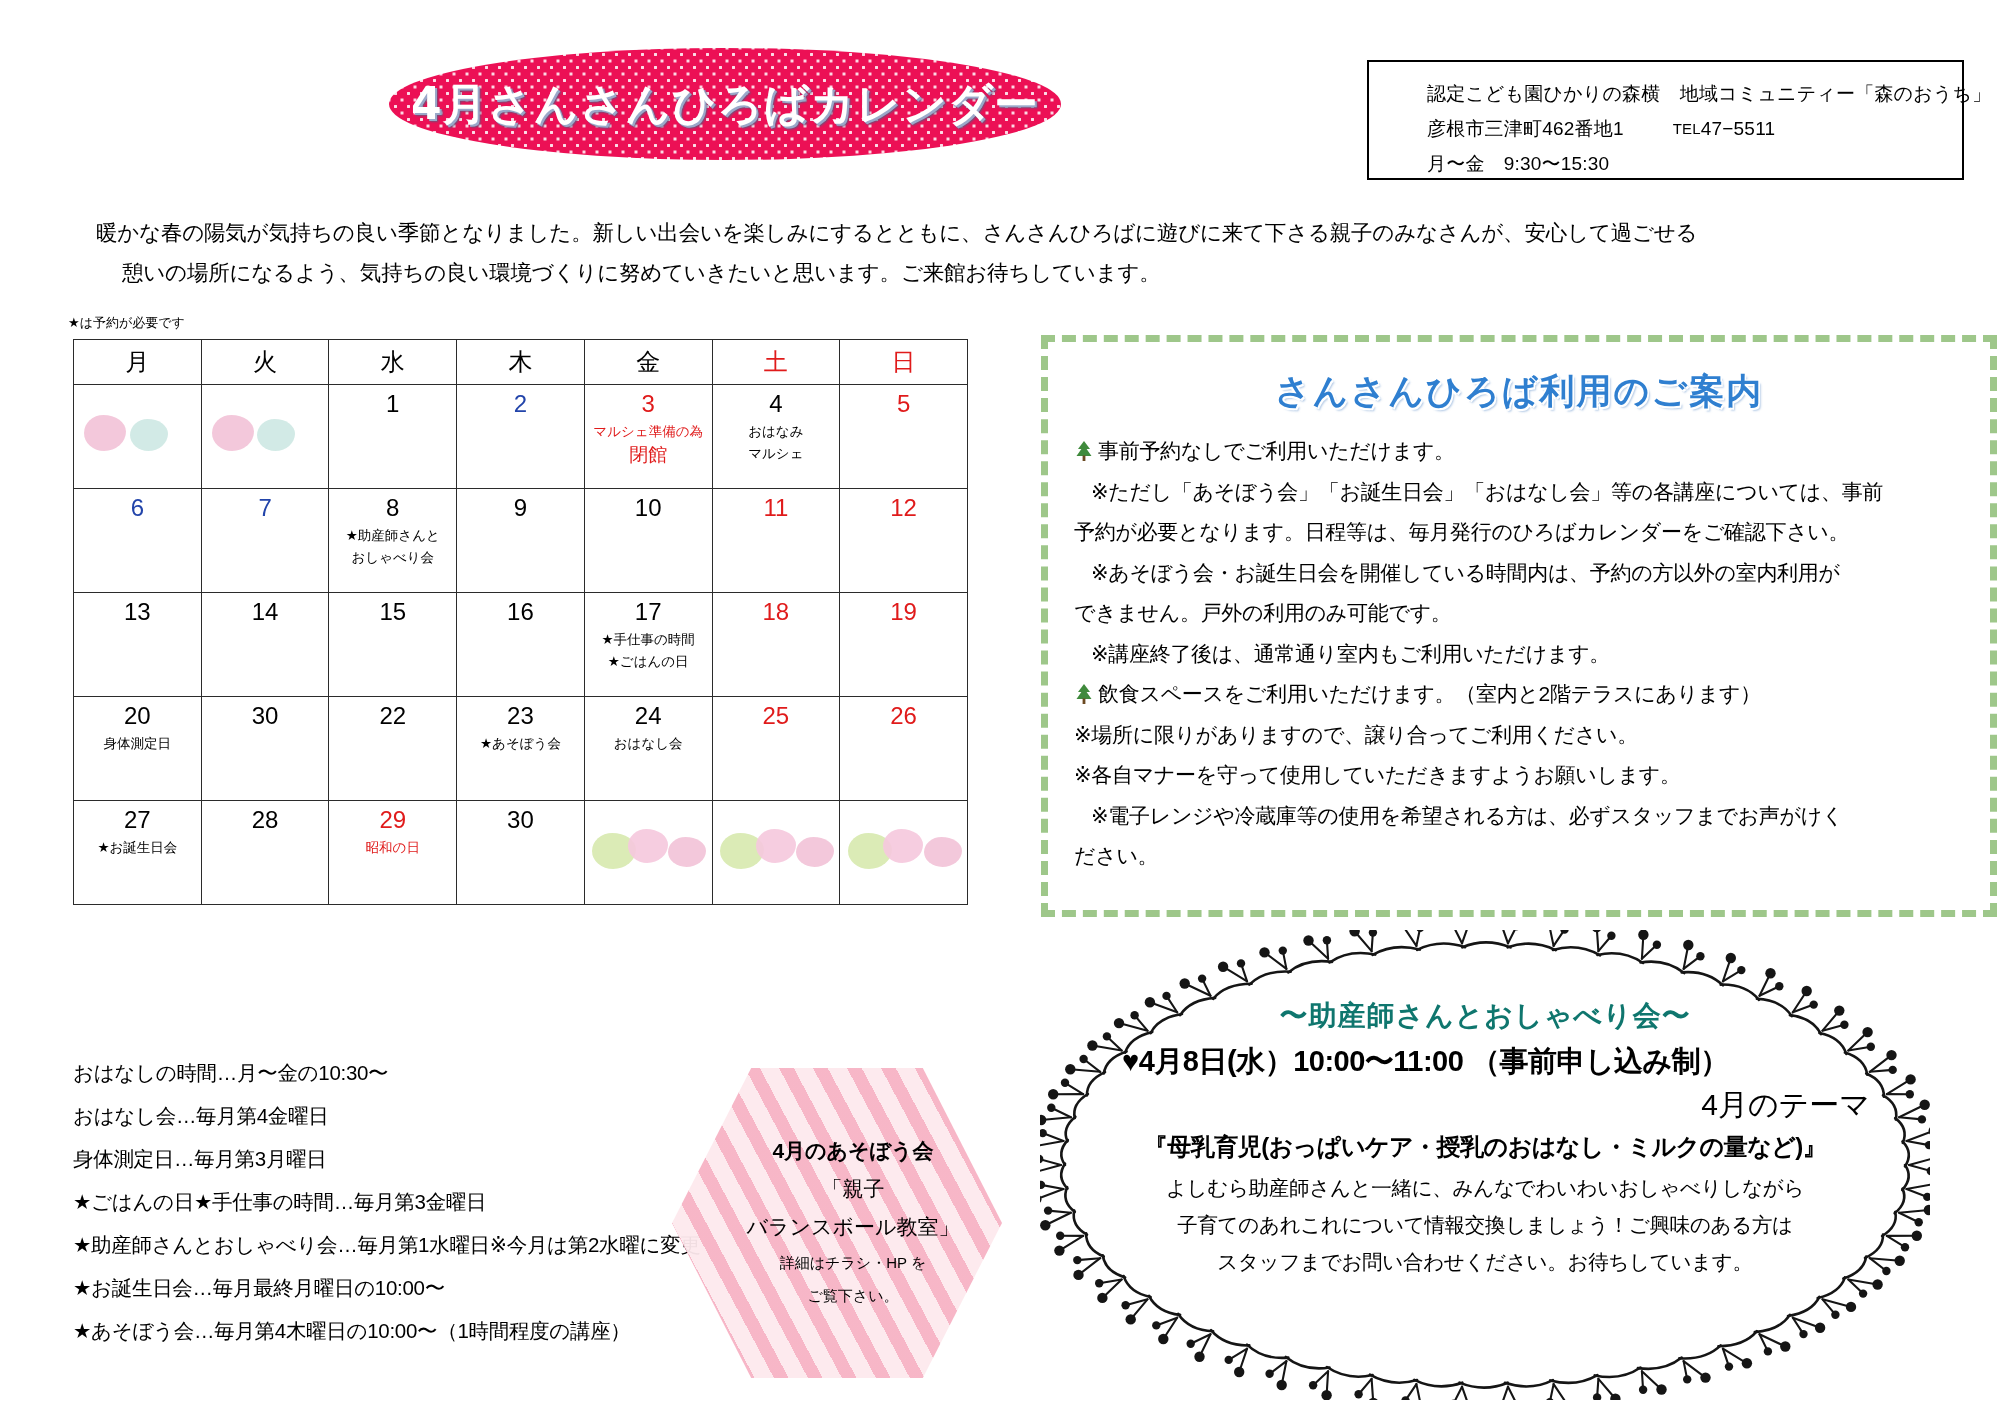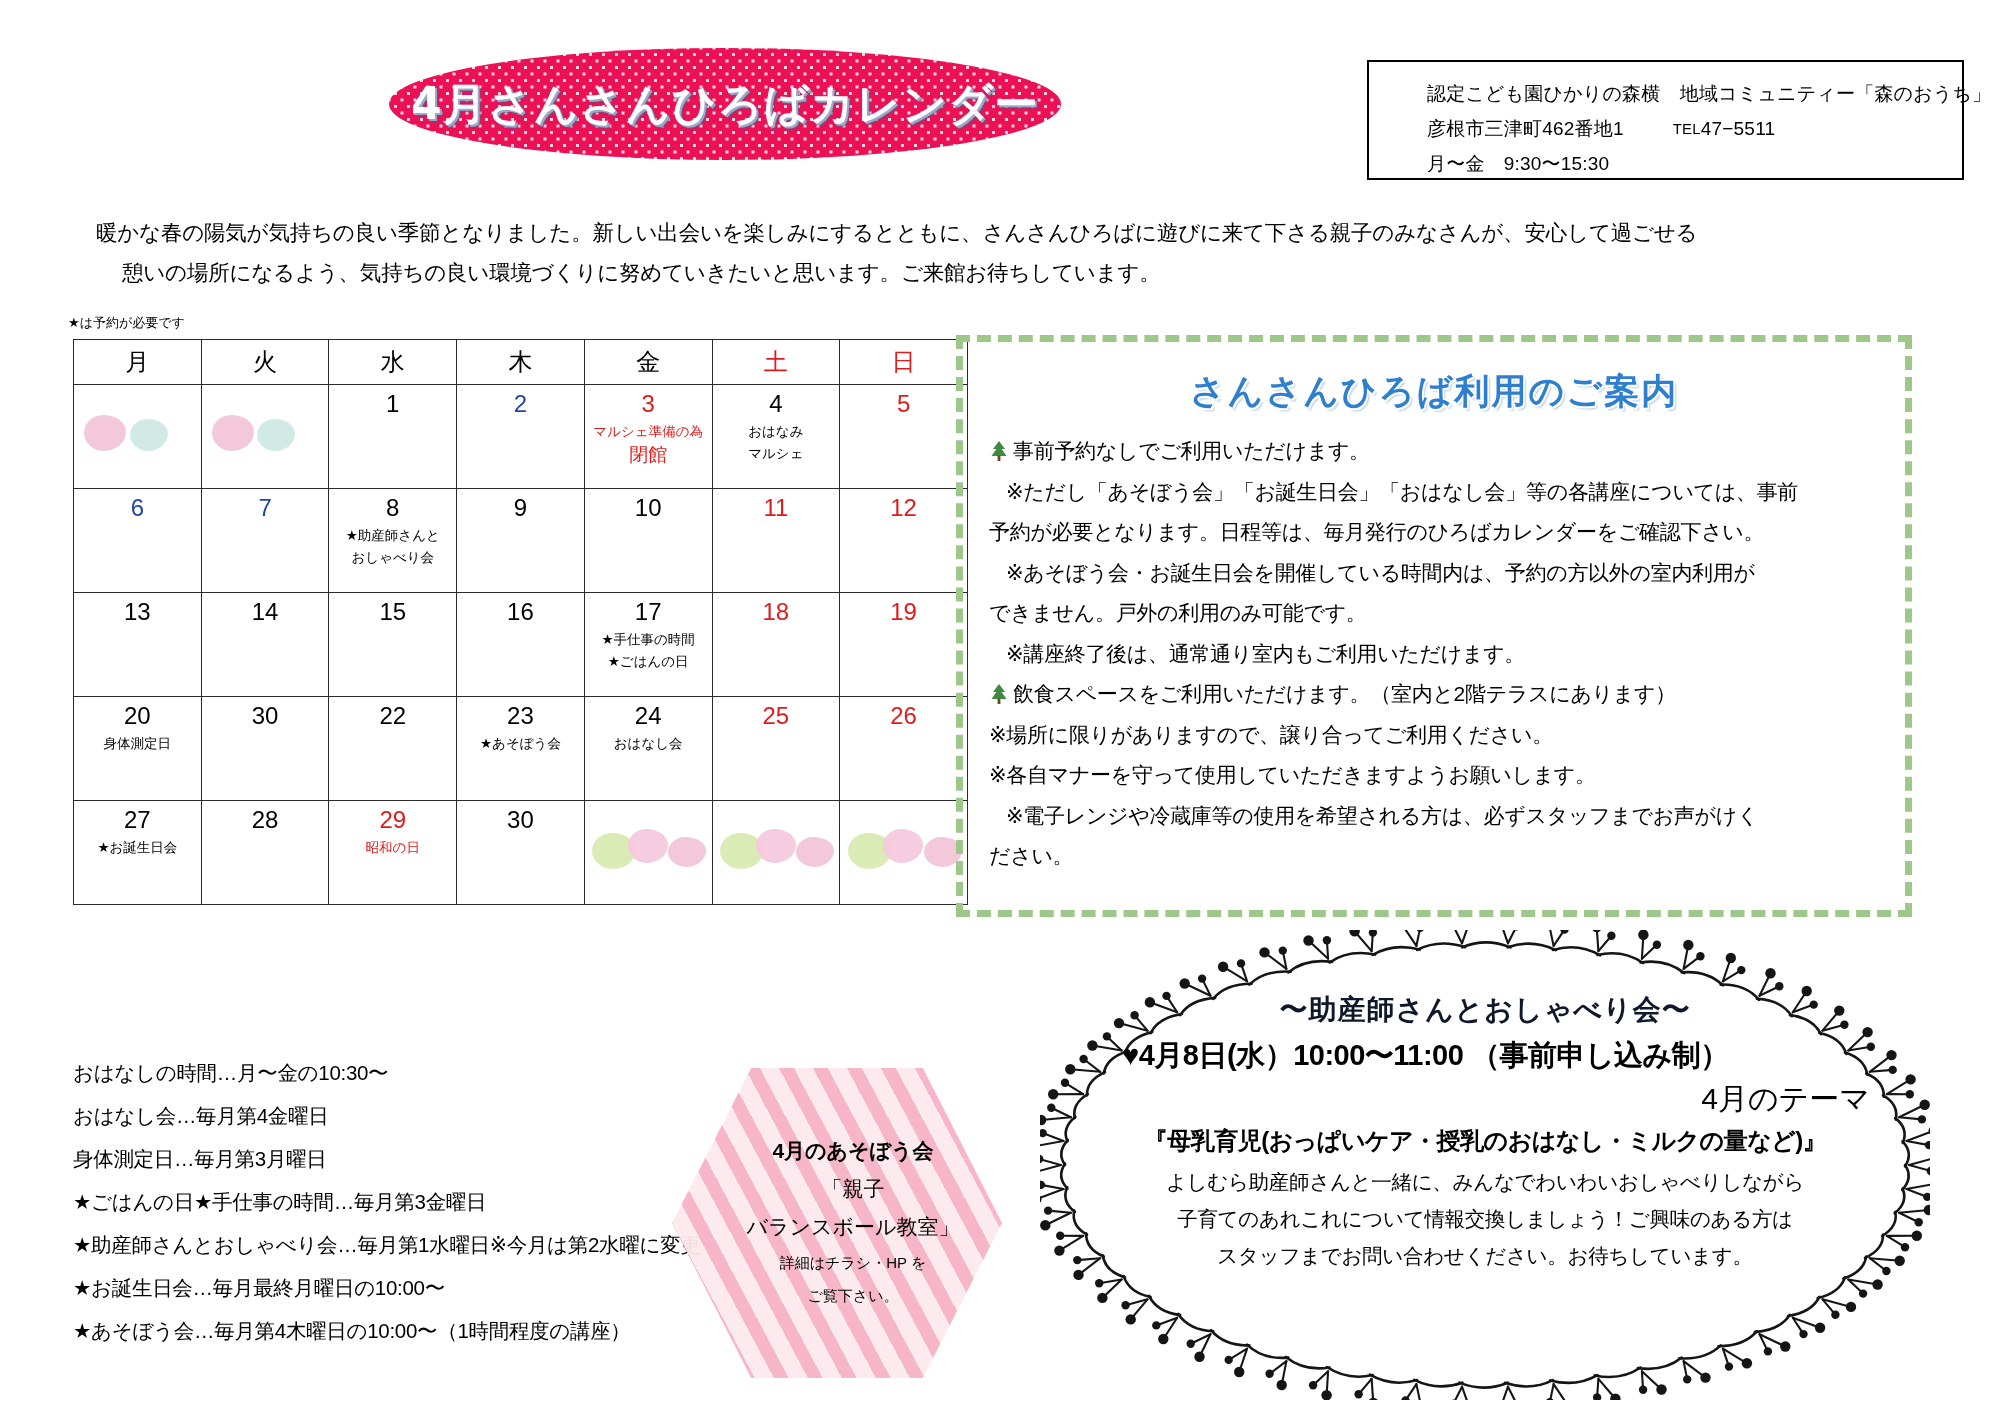--- a/index.html
+++ b/index.html
@@ -147,21 +147,21 @@
   .blob {
     position: absolute;
     border-radius: 46% 54% 52% 48% / 50% 46% 54% 50%;
     filter: blur(0.4px);
     opacity: 0.92;
   }
 
   
   .guide-box {
     position: absolute;
-    left: 956px;
+    left: 1041px;
     top: 335px;
     width: 956px;
     height: 582px;
     box-sizing: border-box;
     border: 7px dashed #9ec78a;
     padding: 16px 26px 0 26px;
   }
   .guide-title {
     text-align: center;
     font-size: 35px;
@@ -249,24 +249,25 @@
   .wreath-svg { position: absolute; inset: 0; }
   .wreath-content {
     position: absolute;
     left: 60px;
     top: 58px;
     width: 770px;
     text-align: center;
   }
   .wr-title {
     font-size: 28px;
-    color: #0f172a;
+    color: #0f766e;
     font-weight: bold;
     letter-spacing: 1px;
     line-height: 44px;
+    margin-top: 6px;
   }
   .wr-date {
     font-size: 29px;
     line-height: 47px;
     font-weight: bold;
     letter-spacing: -0.5px;
     text-align: left;
     padding-left: 22px;
   }
   .wr-theme-label {

